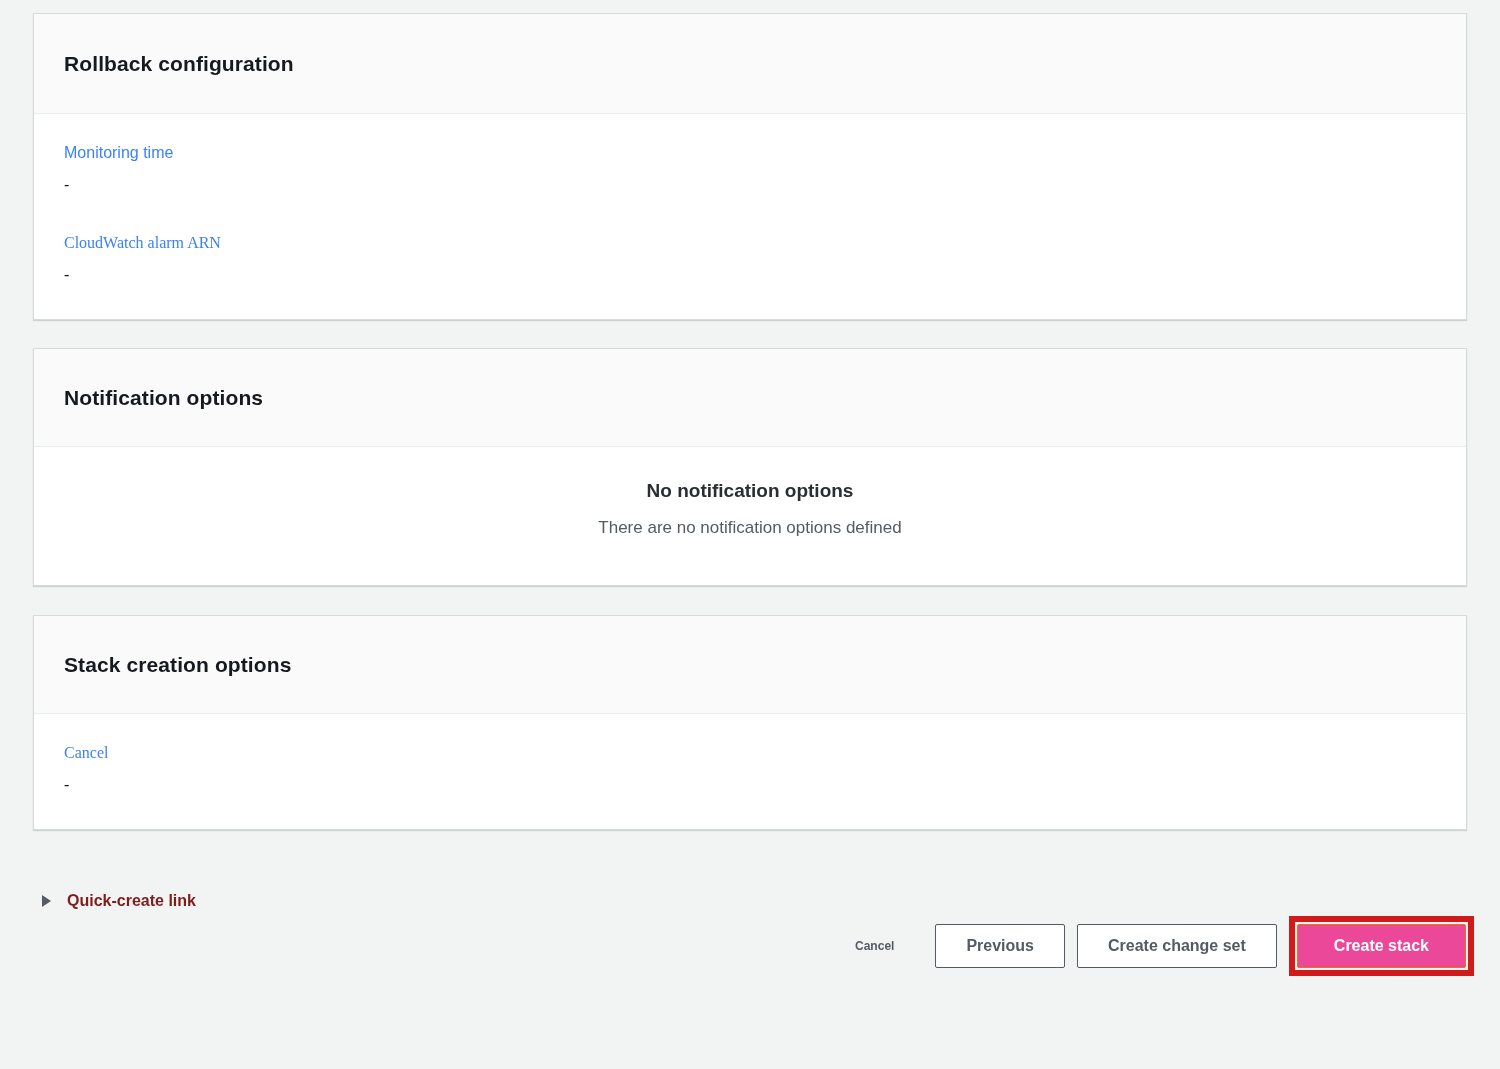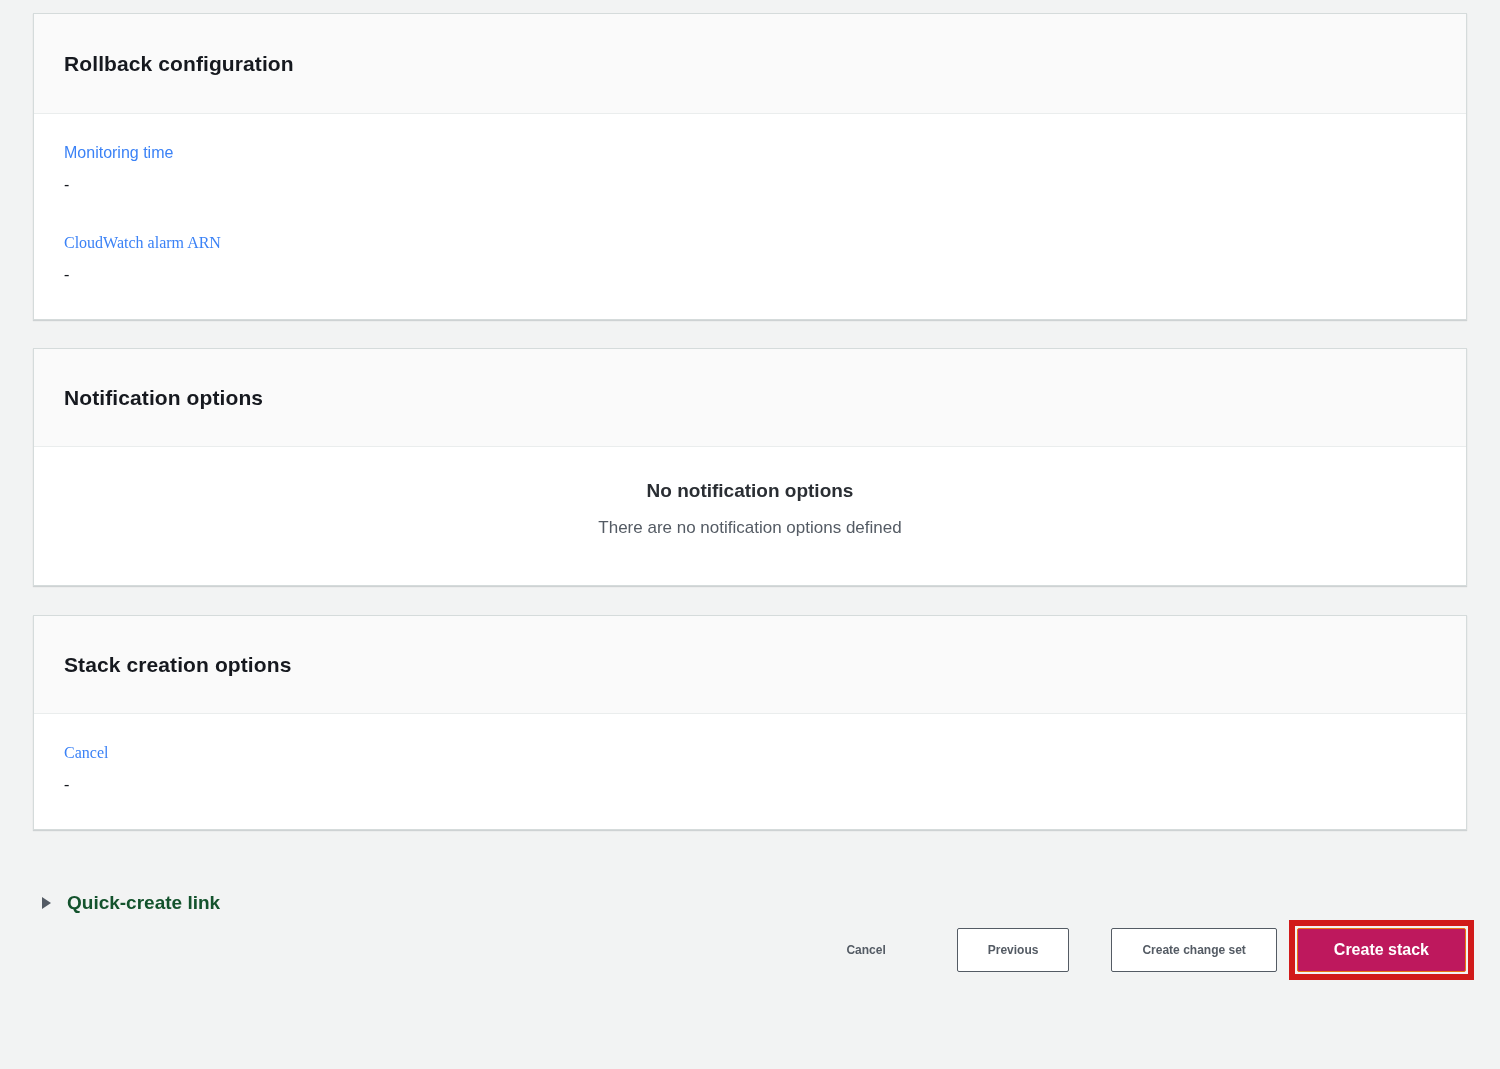--- a/index.html
+++ b/index.html
@@ -75,23 +75,23 @@
     align-items: center;
     cursor: pointer;
     width: fit-content;
     margin-left: 7px;
   }
   .expander-icon {
     display: inline-flex;
     margin-right: 14px;
   }
   .expander-label {
-    font-size: 19px;
-    font-weight: 700;
-    color: #14532d;
+    font-size: 16px;
+    font-weight: 700;
+    color: #7f1d1d;
   }
   .actions-row {
     margin-top: 6px;
     display: flex;
     justify-content: flex-end;
     align-items: center;
     margin-right: -7px;
   }
   .link-button {
     background: none;
@@ -102,35 +102,34 @@
     color: #545b64;
     cursor: pointer;
     margin-right: 41px;
     padding: 0;
   }
   .secondary-button {
     background: #ffffff;
     border: 1px solid #545b64;
     border-radius: 2px;
     font-family: inherit;
-    font-size: 12px;
+    font-size: 16px;
     font-weight: 700;
     color: #545b64;
     height: 44px;
     padding: 0 30px;
     cursor: pointer;
     margin-right: 12px;
-    margin-left: 30px;
   }
   .annotation-frame {
     border: 6px solid #d11a1a;
     padding: 2px;
   }
   .primary-button {
-    background: #be185d;
+    background: #ec4899;
     border: 1px solid #ec7211;
     border-radius: 2px;
     font-family: inherit;
     font-size: 16px;
     font-weight: 700;
     color: #ffffff;
     height: 44px;
     padding: 0 36px;
     cursor: pointer;
     display: block;

